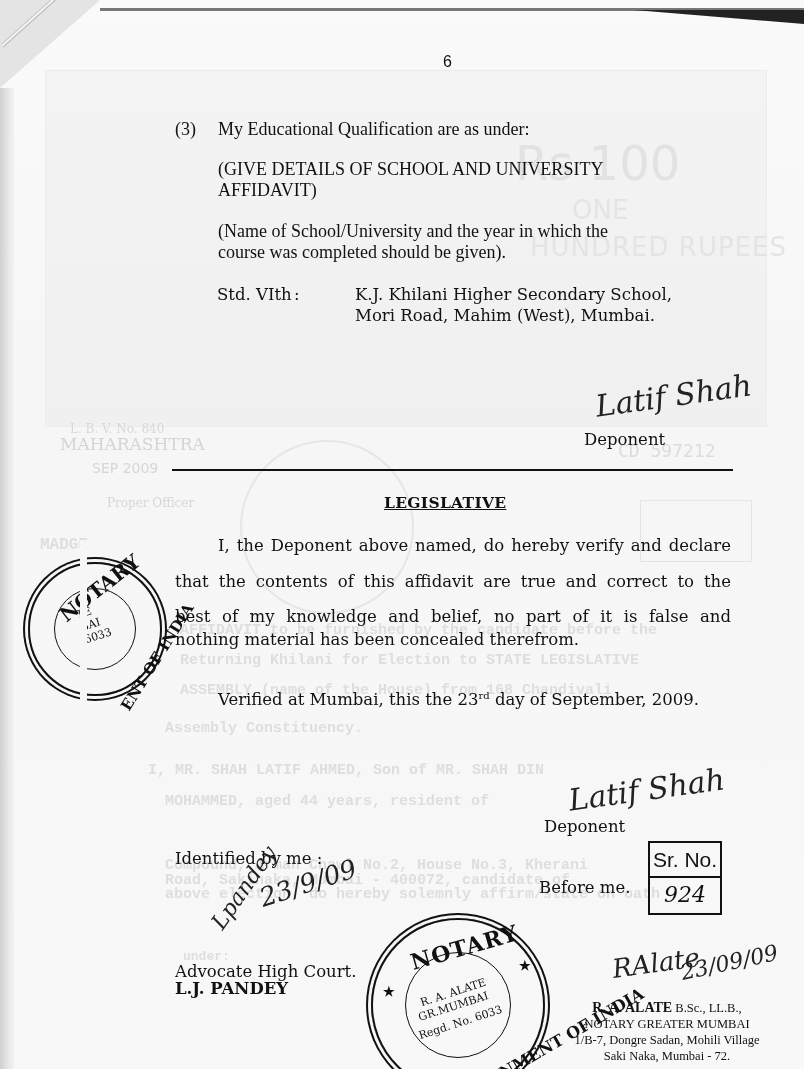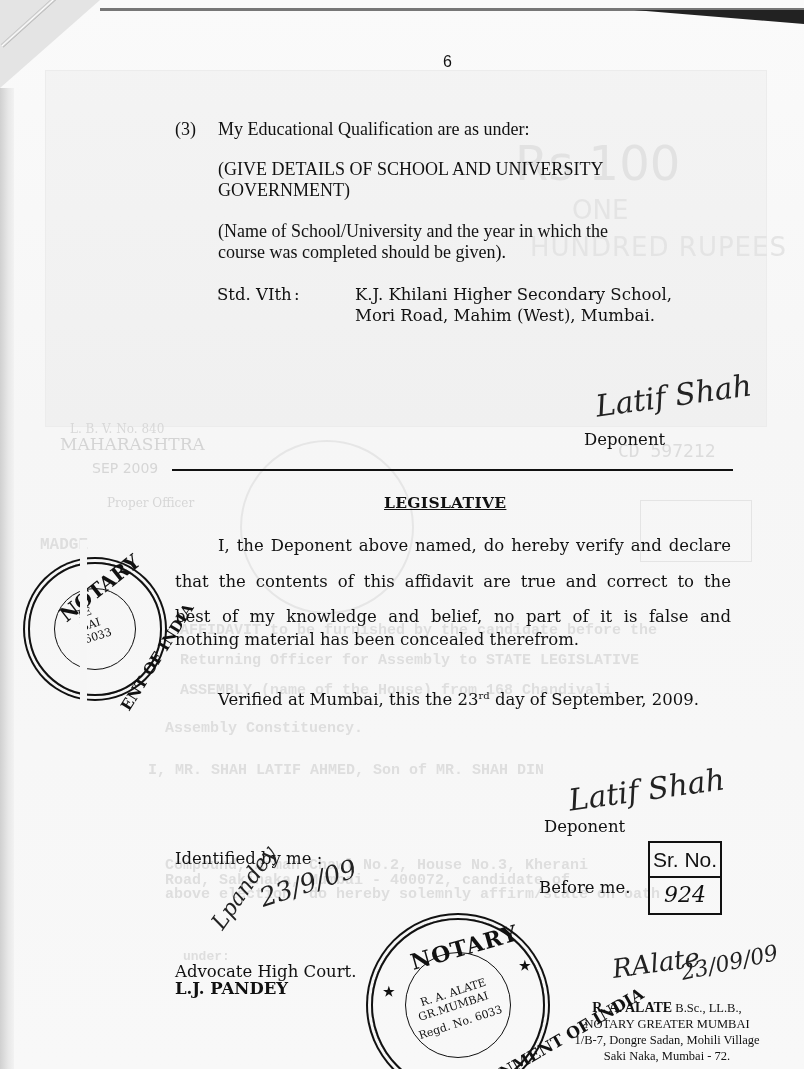--- a/index.html
+++ b/index.html
@@ -114,35 +114,36 @@
   <div class="bg-lbv">L. B. V. No. 840</div>
   <div class="bg-maha">MAHARASHTRA</div>
   <div class="bg-sep">SEP 2009</div>
   <div class="bg-officer">Proper Officer</div>
   <div class="bg-serial">CD 597212</div>
   <div class="bg-circle"></div>
   <div class="bg-box"></div>
 
   <div class="bleed" style="left:40px;top:536px;">MADGE</div>
   <div class="bleed" style="left:180px;top:622px;font-size:15px;">AFFIDAVIT to be furnished by the candidate before the</div>
-  <div class="bleed" style="left:180px;top:652px;font-size:15px;">Returning Officer for Assembly to STATE LEGISLATIVE</div>
+  <div class="bleed" style="left:180px;top:652px;font-size:15px;">Returning Khilani for Election to STATE LEGISLATIVE</div>
   <div class="bleed" style="left:180px;top:682px;font-size:15px;">ASSEMBLY (name of the House) from 168 Chandivali</div>
   <div class="bleed" style="left:165px;top:720px;font-size:15px;">Assembly Constituency.</div>
   <div class="bleed" style="left:148px;top:762px;font-size:15px;">I, MR. SHAH LATIF AHMED, Son of MR. SHAH DIN</div>
+  <div class="bleed" style="left:165px;top:793px;font-size:15px;">MOHAMMED,   aged  44  years,  resident  of</div>
   <div class="bleed" style="left:165px;top:824px;font-size:15px;margin-top:33px;">Compound, Arman Chawl No.2, House No.3, Kherani</div>
   <div class="bleed" style="left:165px;top:855px;font-size:15px;margin-top:17px;">Road, Sakinaka, Mumbai - 400072, candidate of</div>
   <div class="bleed" style="left:165px;top:886px;font-size:15px;">above election, do hereby solemnly affirm/state on oath</div>
   <div class="bleed" style="left:183px;top:917px;font-size:13px;margin-top:32px;">under:</div>
 
   <div class="page-num">6</div>
 
   <div class="txt cond" style="left:175px;top:119px;">(3)</div>
   <div class="txt cond" style="left:218px;top:119px;">My Educational Qualification are as under:</div>
   <div class="txt cond" style="left:218px;top:159px;">(GIVE DETAILS OF SCHOOL AND UNIVERSITY</div>
-  <div class="txt cond" style="left:218px;top:180px;">GOVERNMENT)</div>
+  <div class="txt cond" style="left:218px;top:180px;">AFFIDAVIT)</div>
   <div class="txt cond" style="left:218px;top:221px;">(Name of School/University and the year in which the</div>
   <div class="txt cond" style="left:218px;top:242px;">course was completed should be given).</div>
 
   <div class="txt" style="left:217px;top:284px;">Std. VIth</div>
   <div class="txt" style="left:294px;top:284px;">:</div>
   <div class="txt" style="left:355px;top:284px;">K.J. Khilani Higher Secondary School,</div>
   <div class="txt" style="left:355px;top:305px;">Mori Road, Mahim (West), Mumbai.</div>
 
   <div class="sig" style="left:595px;top:378px;font-size:30px;">Latif Shah</div>
   <div class="txt" style="left:584px;top:429px;">Deponent</div>

